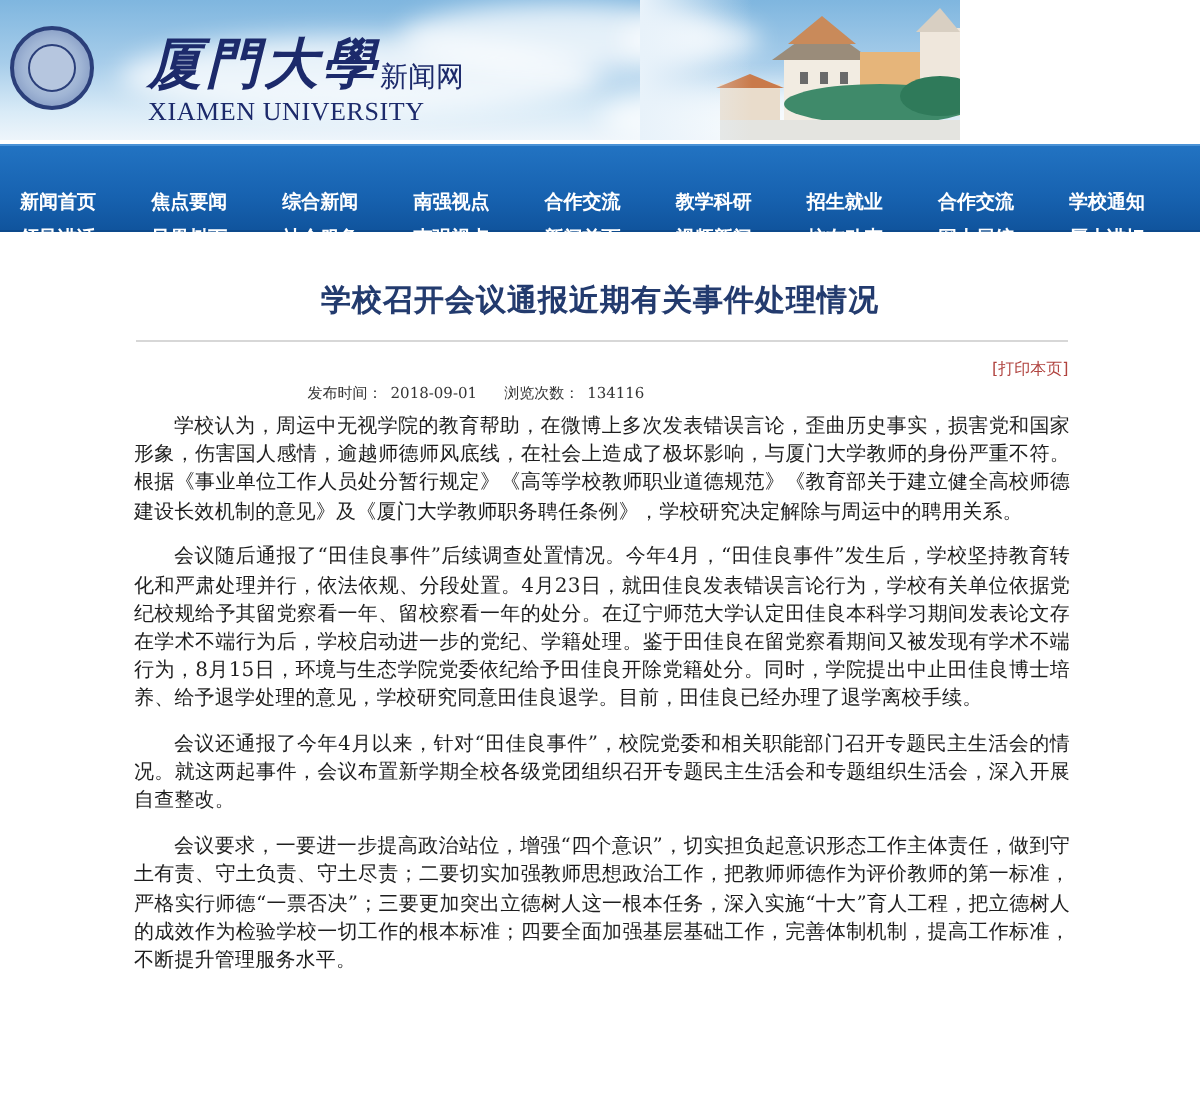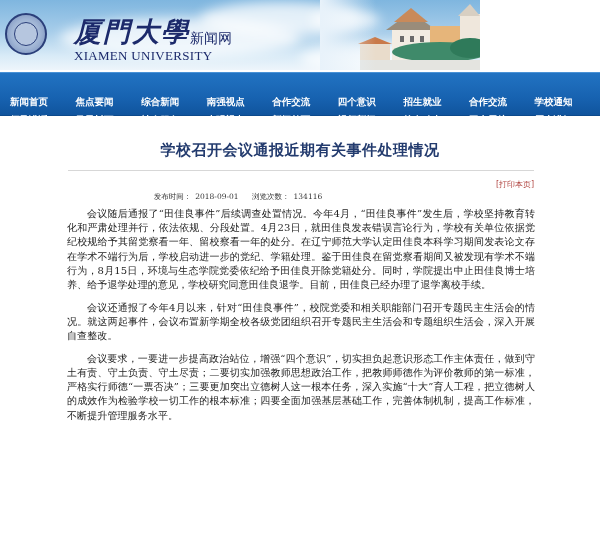--- a/index.html
+++ b/index.html
@@ -106,21 +106,21 @@
   </svg>
 </header>
 
 <nav class="nav">
   <div class="nav-row">
     <a class="nav-item">新闻首页</a>
     <a class="nav-item">焦点要闻</a>
     <a class="nav-item">综合新闻</a>
     <a class="nav-item">南强视点</a>
     <a class="nav-item">合作交流</a>
-    <a class="nav-item">四个意识</a>
+    <a class="nav-item">教学科研</a>
     <a class="nav-item">招生就业</a>
     <a class="nav-item">合作交流</a>
     <a class="nav-item">学校通知</a>
   </div>
   <div class="nav-row">
     <a class="nav-item">领导讲话</a>
     <a class="nav-item">凤凰树下</a>
     <a class="nav-item">社会服务</a>
     <a class="nav-item">南强视点</a>
     <a class="nav-item">新闻首页</a>
@@ -135,16 +135,17 @@
 <div class="title-rule"></div>
 <a class="print-link">[打印本页]</a>
 
 <div class="meta">
   <span>发布时间：</span><span>2018-09-01</span>
   &nbsp;&nbsp;
   <span>浏览次数：</span><span>134116</span>
 </div>
 
 <article class="content">
+  <p>学校认为，周运中无视学院的教育帮助，在微博上多次发表错误言论，歪曲历史事实，损害党和国家形象，伤害国人感情，逾越师德师风底线，在社会上造成了极坏影响，与厦门大学教师的身份严重不符。根据《事业单位工作人员处分暂行规定》《高等学校教师职业道德规范》《教育部关于建立健全高校师德建设长效机制的意见》及《厦门大学教师职务聘任条例》，学校研究决定解除与周运中的聘用关系。</p>
   <p>会议随后通报了“田佳良事件”后续调查处置情况。今年4月，“田佳良事件”发生后，学校坚持教育转化和严肃处理并行，依法依规、分段处置。4月23日，就田佳良发表错误言论行为，学校有关单位依据党纪校规给予其留党察看一年、留校察看一年的处分。在辽宁师范大学认定田佳良本科学习期间发表论文存在学术不端行为后，学校启动进一步的党纪、学籍处理。鉴于田佳良在留党察看期间又被发现有学术不端行为，8月15日，环境与生态学院党委依纪给予田佳良开除党籍处分。同时，学院提出中止田佳良博士培养、给予退学处理的意见，学校研究同意田佳良退学。目前，田佳良已经办理了退学离校手续。</p>
   <p>会议还通报了今年4月以来，针对“田佳良事件”，校院党委和相关职能部门召开专题民主生活会的情况。就这两起事件，会议布置新学期全校各级党团组织召开专题民主生活会和专题组织生活会，深入开展自查整改。</p>
   <p>会议要求，一要进一步提高政治站位，增强“四个意识”，切实担负起意识形态工作主体责任，做到守土有责、守土负责、守土尽责；二要切实加强教师思想政治工作，把教师师德作为评价教师的第一标准，严格实行师德“一票否决”；三要更加突出立德树人这一根本任务，深入实施“十大”育人工程，把立德树人的成效作为检验学校一切工作的根本标准；四要全面加强基层基础工作，完善体制机制，提高工作标准，不断提升管理服务水平。</p>
 </article>
 
 </body></html>

